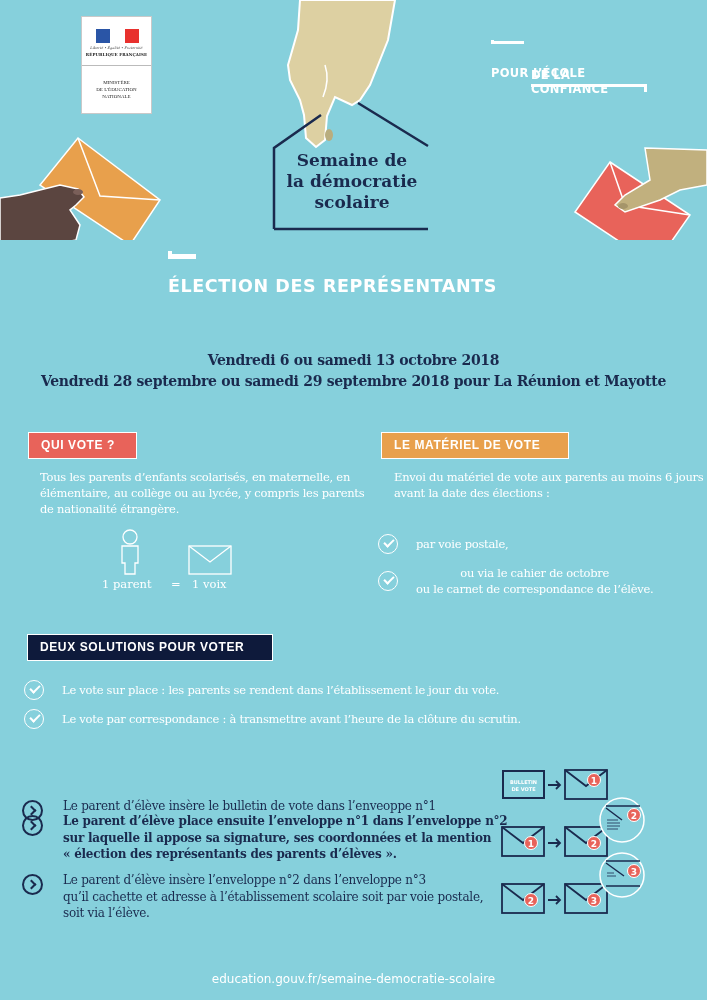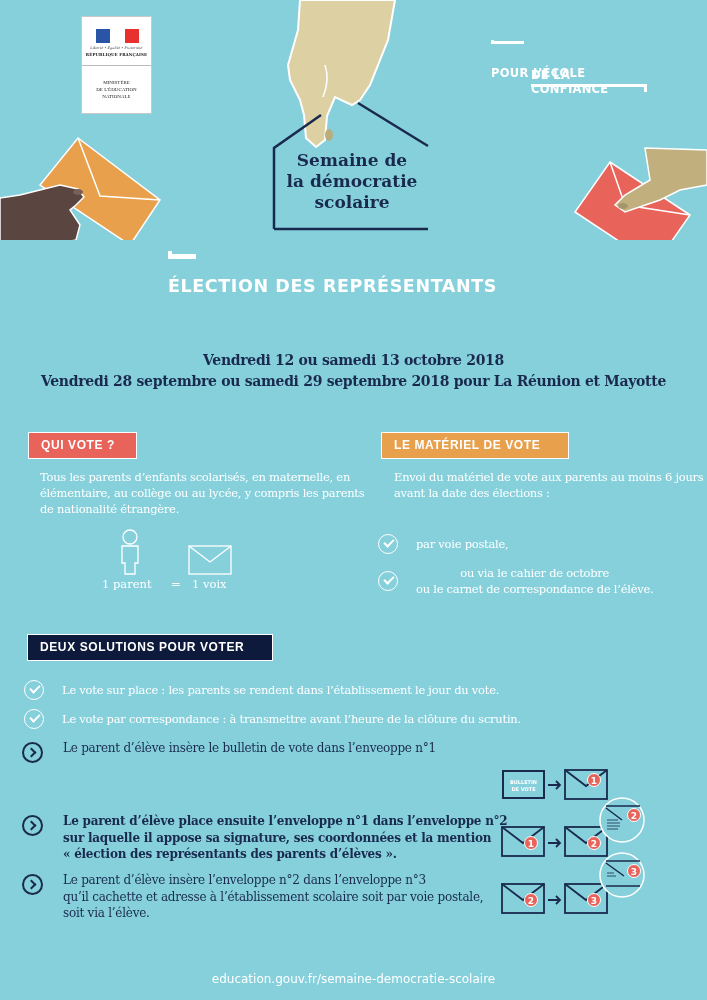--- a/index.html
+++ b/index.html
@@ -63,21 +63,21 @@
   .check-row { display: flex; align-items: center; gap: 6px; text-align: center; }
   .mat-list1 { left: 378px; top: 534px; }
   .mat-list2 { left: 378px; top: 565px; }
   .sol1 { left: 24px; top: 680px; }
   .sol2 { left: 24px; top: 709px; }
 
   .step { left: 22px; display: flex; gap: 8px; color: #1a2a4e; }
   .arrow-c { flex: 0 0 auto; width: 21px; height: 21px; border: 2px solid #1a2a4e; border-radius: 50%; position: relative; margin-top: 2px; }
   .arrow-c::after { content: ""; position: absolute; left: 4px; top: 5px; width: 5px; height: 5px; border-right: 2.6px solid #1a2a4e; border-top: 2.6px solid #1a2a4e; transform: rotate(45deg); }
   .step .body-txt { color: #1a2a4e; font-size: 12px; line-height: 16.5px; }
-  .step1 { top: 740px; }
+  .step1 { top: 798px; }
   .step2 { top: 813px; font-weight: bold; }
   .step3 { top: 872px; justify-content: center; }
 
   .footer { left: 0; width: 707px; top: 972px; text-align: center; font-family: "DejaVu Sans", sans-serif; font-size: 12px; color: #fff; }
   .bulletin { position: absolute; border: 2px solid #1a2a4e; font-family: "DejaVu Sans", sans-serif; font-weight: bold; font-size: 5px; line-height: 7px; color: #fff; text-align: center; padding-top: 7px; }
   .badge { position: absolute; width: 14px; height: 14px; border-radius: 50%; background: #e8635a; color: #fff; font-family: "DejaVu Sans", sans-serif; font-weight: bold; font-size: 9px; line-height: 14px; text-align: center; border: 1px solid #fff; }
 </style>
 </head>
 <body>
 
@@ -139,21 +139,21 @@
   <div>la démocratie</div>
   <div>scolaire</div>
 </div>
 
 <div class="abs section-mark"></div>
 <div class="abs main-title">
   <div>ÉLECTION DES REPRÉSENTANTS</div>
 </div>
 
 <div class="abs dates">
-  <div>Vendredi 12 ou samedi 13 octobre 2018</div>
+  <div>Vendredi 6 ou samedi 13 octobre 2018</div>
   <div>Vendredi 28 septembre ou samedi 29 septembre 2018 pour La Réunion et Mayotte</div>
 </div>
 
 <div class="abs tag red">QUI VOTE ?</div>
 <div class="abs body-txt qui-txt">Tous les parents d’enfants scolarisés, en maternelle, en élémentaire, au collège ou au lycée, y compris les parents de nationalité étrangère.</div>
 <div class="abs eq">
   <svg width="150" height="50" style="position:absolute;left:0;top:0">
     <circle cx="30" cy="9" r="7" fill="none" stroke="#fff" stroke-width="1.3"></circle>
     <path d="M22 18 L38 18 L38 35 L35 35 L35 46 L25 46 L25 35 L22 35 Z" fill="none" stroke="#fff" stroke-width="1.3"></path>
     <g>

